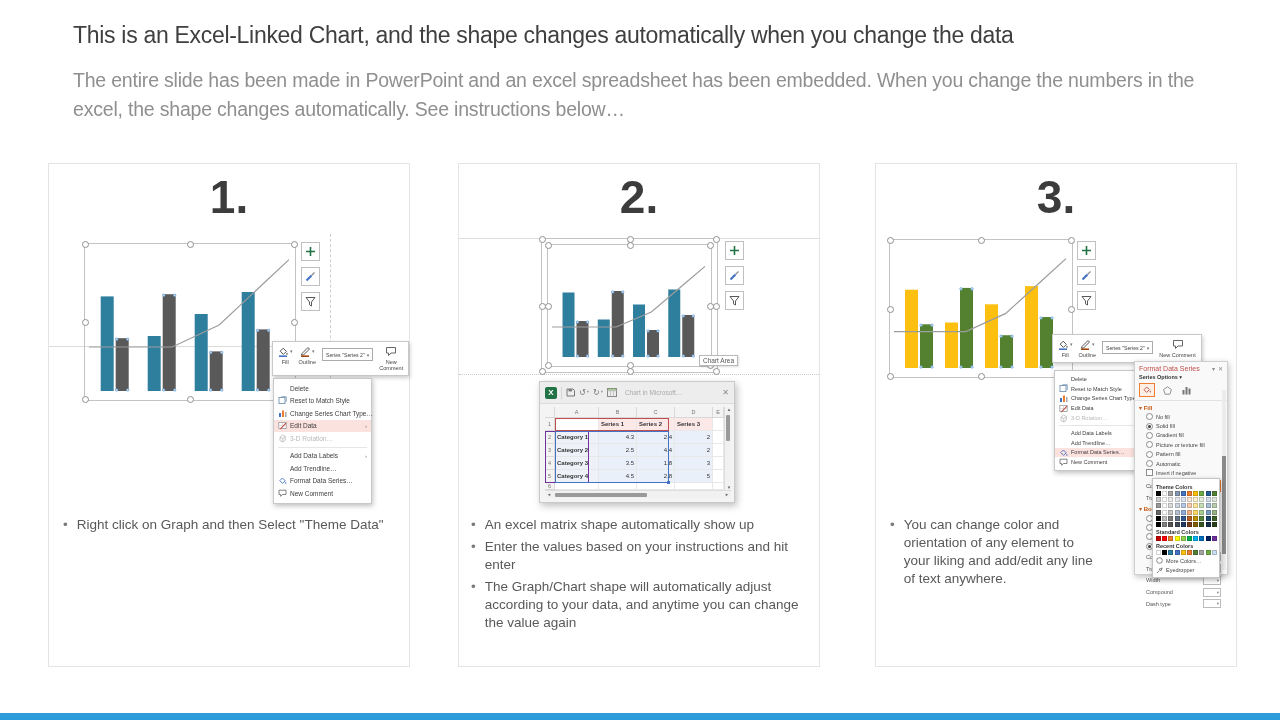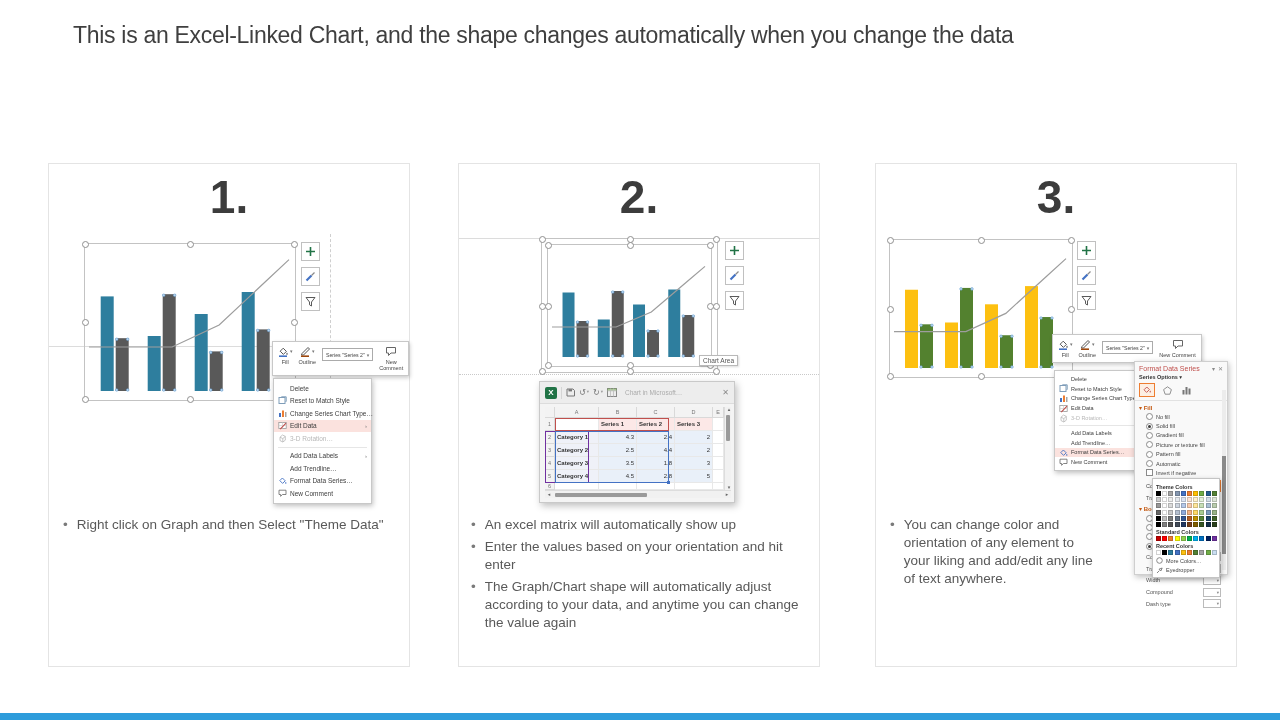--- a/index.html
+++ b/index.html
@@ -102,20 +102,21 @@
   .picker-h{font-weight:700;font-size:5.5px;color:#333;margin:2px 0 1px;}
   .swatch-row{display:flex;gap:1.2px;margin-bottom:1.2px;}
   .swatch{width:5px;height:5px;box-sizing:border-box;border:1px solid rgba(0,0,0,.18);flex:none;}
   .picker-item{display:flex;align-items:center;gap:3px;font-size:5.5px;margin-top:2.5px;color:#444;}
 </style>
 </head>
 <body>
 
 <div class="slide">
   <div class="title">This is an Excel-Linked Chart, and the shape changes automatically when you change the data</div>
+  <div class="subtitle">The entire slide has been made in PowerPoint and an excel spreadsheet has been embedded. When you change the numbers in the excel, the shape changes automatically. See instructions below…</div>
 
   <section class="panel" id="panel1">
     <div class="step-num">1.</div>
     <div class="h-guide" style="top:182px"></div>
     <div class="v-guide" style="left:281px;top:70px;height:175px"></div>
     <div class="chart-frame" id="cf1" style="left:35px;top:79px;width:210px;height:156px">
       <svg class="chart-svg" id="chart1" width="208" height="154">
           <rect x="14.7" y="51.400000000000006" width="13" height="94.6" fill="#2E7E9E"></rect>
           <rect x="29.7" y="93.2" width="13" height="52.8" fill="#595959"></rect>
           <circle cx="30.7" cy="94.2" r="1.3" fill="#BDD7EE" stroke="#5B9BD5" stroke-width="0.5"></circle>
@@ -435,25 +436,25 @@
         </div>
       <div class="xl-hscroll" id="xlhscroll" style="top:108px">
           <span class="scroll-arrow">◂</span>
           <span class="scroll-thumb" style="width: 92px; margin-left: 2px;"></span>
           <span class="scroll-arrow" style="margin-left: auto;">▸</span>
         </div>
     </div>
     <ul class="bullets" id="bullets2">
         <li>
           <span class="bmark">•</span>
-          <span>An excel matrix will automatically show up</span>
+          <span>An excel matrix shape automatically show up</span>
         </li>
         <li>
           <span class="bmark">•</span>
-          <span>Enter the values based on your orientation and hit enter</span>
+          <span>Enter the values based on your instructions and hit enter</span>
         </li>
         <li>
           <span class="bmark">•</span>
           <span>The Graph/Chart shape will automatically adjust according to your data, and anytime you can change the value again</span>
         </li>
       </ul>
   </section>
 
   <section class="panel" id="panel3">
     <div class="step-num">3.</div>

